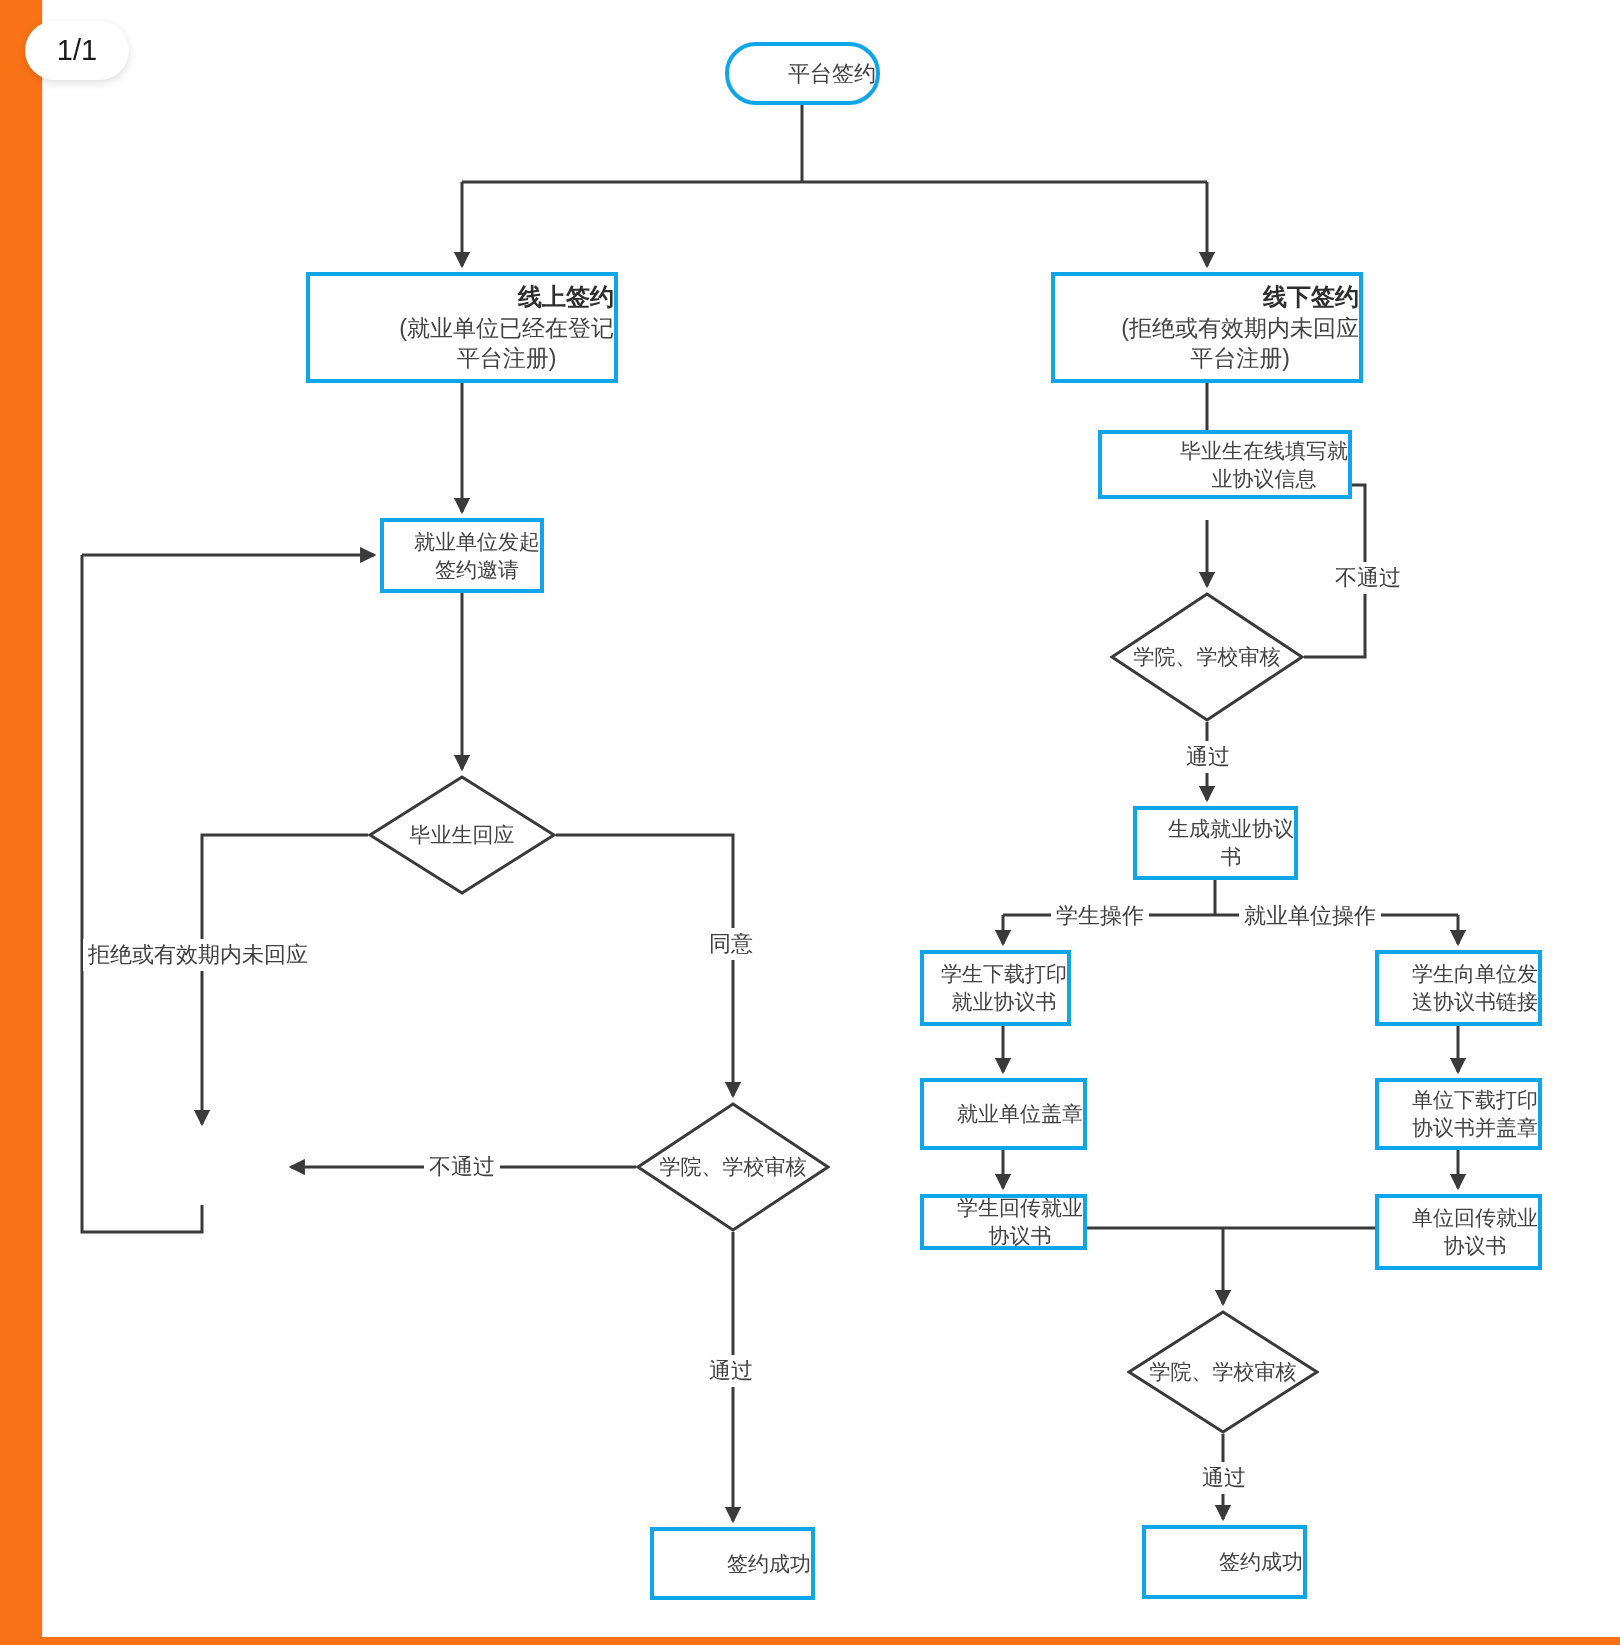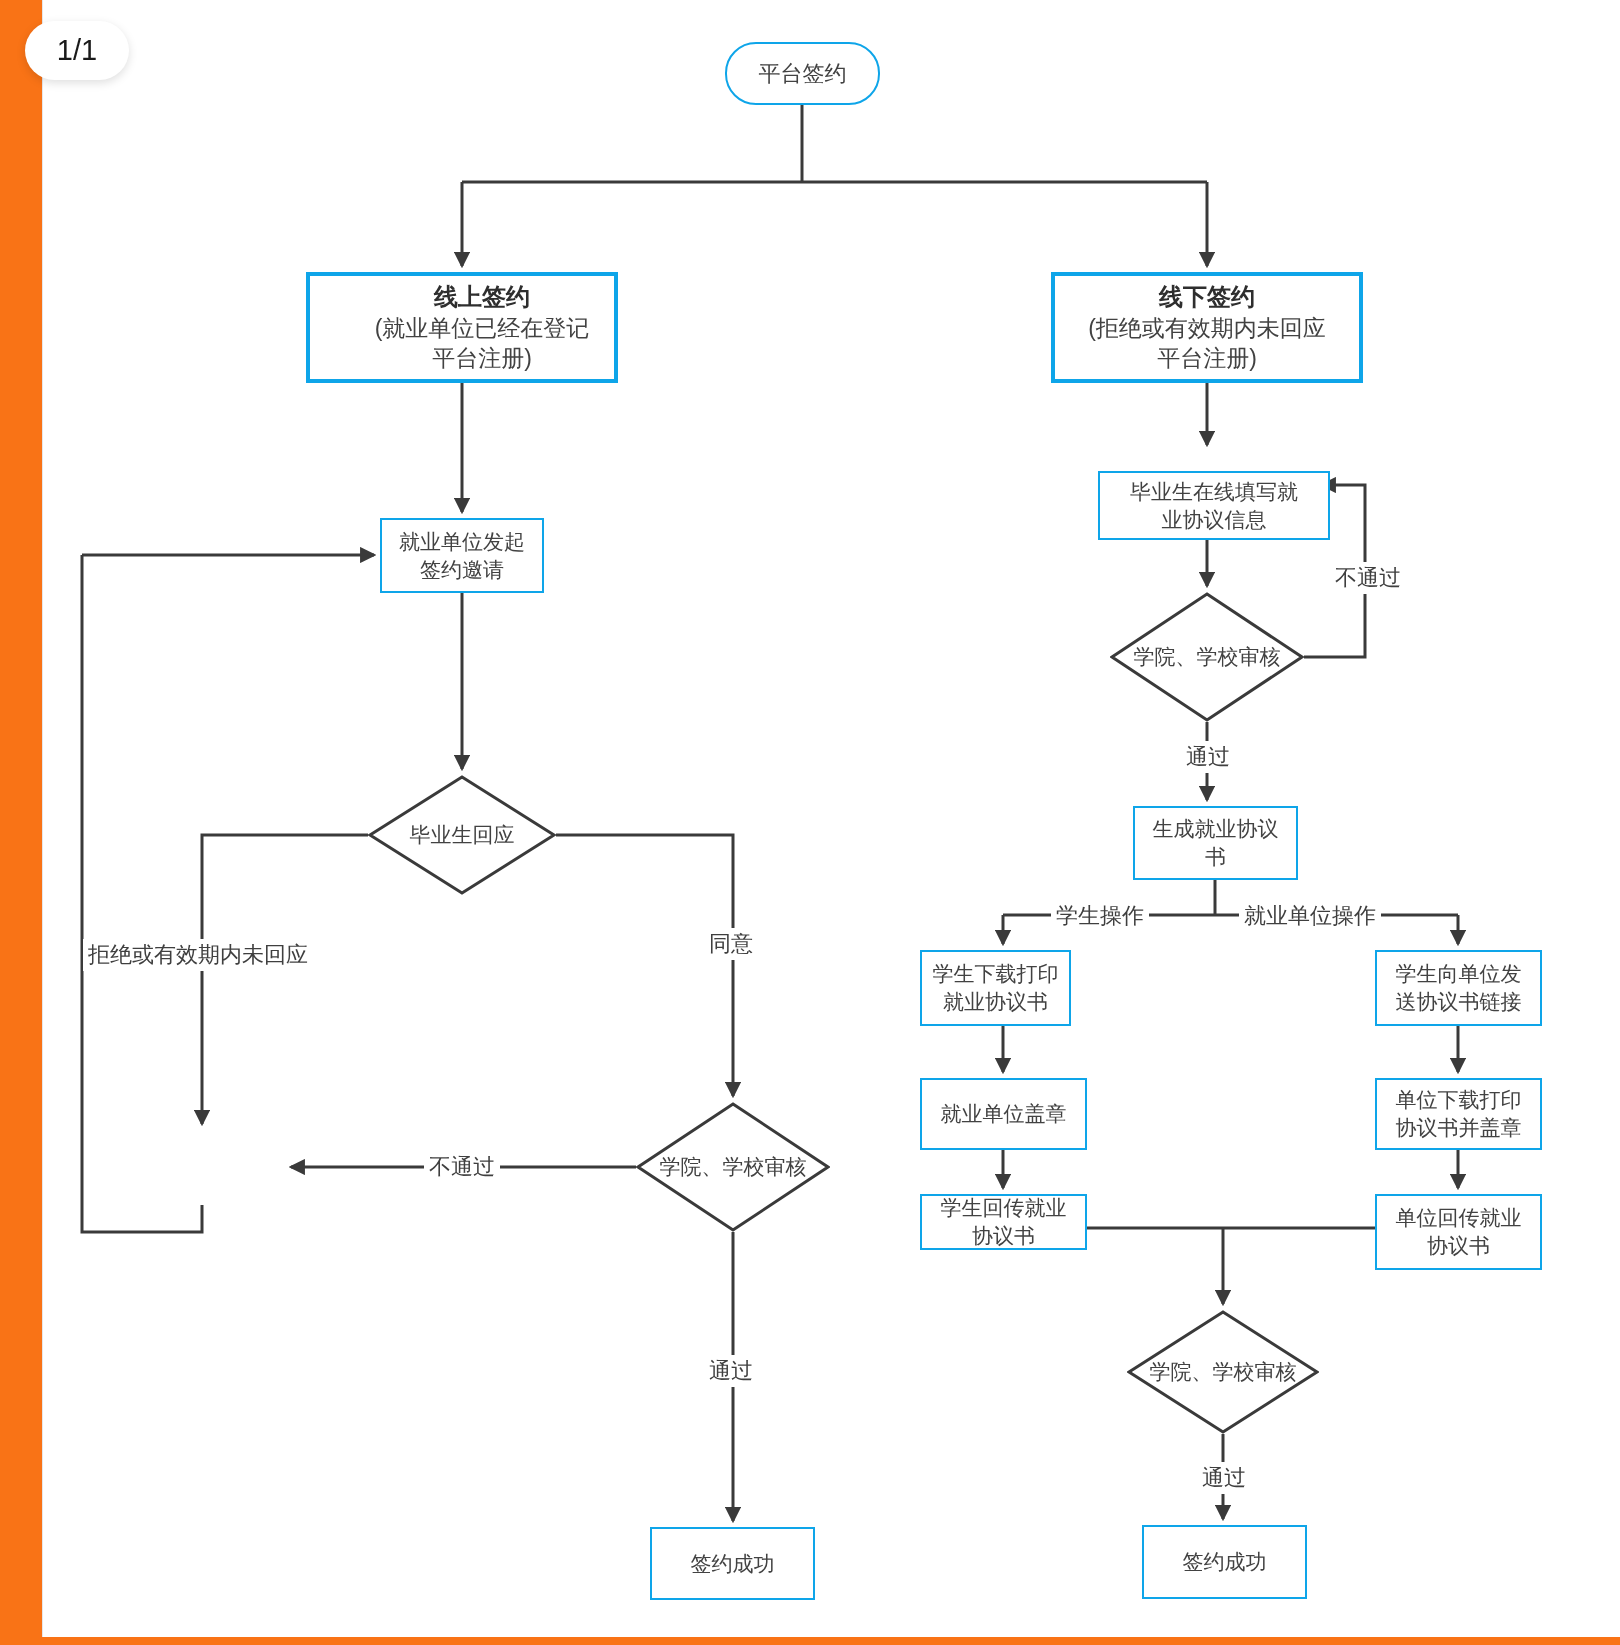--- a/index.html
+++ b/index.html
@@ -31,23 +31,23 @@
     border-radius:30px;
     box-shadow:0 3px 10px rgba(0,0,0,0.13);
     display:flex;align-items:center;justify-content:center;
     font-size:29px;color:#1a1a1a;
     z-index:5;
   }
   .node{
     position:absolute;
     box-sizing:border-box;
     background:#ffffff;
-    border:2px solid #0ea5e9;
+    border:4px solid #0ea5e9;
     display:flex;flex-direction:column;
-    align-items:center;justify-content:center;
+    align-items:flex-end;justify-content:center;
     text-align:center;
     color:#424242;
     font-size:21px;line-height:1.32;
     white-space:pre-line;
     z-index:2;
   }
   .node.rounded{border-radius:31px;font-size:22px;}
   .node.branch{border-width:4px;font-size:23px;}
   .branch .box-title{font-weight:bold;font-size:24px;color:#2e2e2e;}
   .diamond{
@@ -151,21 +151,21 @@
     <svg width="194" height="130" viewBox="0 0 194 130">
       <polygon points="97,2 192,65 97,128 2,65" fill="#ffffff" stroke="#3a3a3a" stroke-width="3"></polygon>
     </svg>
     <span class="dlabel">学院、学校审核</span>
   </div>
 
   <div class="node" style="left:650px;top:1527px;width:165px;height:73px;">
     <span>签约成功</span>
   </div>
 
-  <div class="node" style="left:1098px;top:471px;width:232px;height:69px;">
+  <div class="node" style="left:1098px;top:430px;width:254px;height:69px;">
     <span>毕业生在线填写就
 业协议信息</span>
   </div>
 
   <div class="diamond" style="left:1110px;top:592px;width:194px;height:130px;">
     <svg width="194" height="130" viewBox="0 0 194 130">
       <polygon points="97,2 192,65 97,128 2,65" fill="#ffffff" stroke="#3a3a3a" stroke-width="3"></polygon>
     </svg>
     <span class="dlabel">学院、学校审核</span>
   </div>

